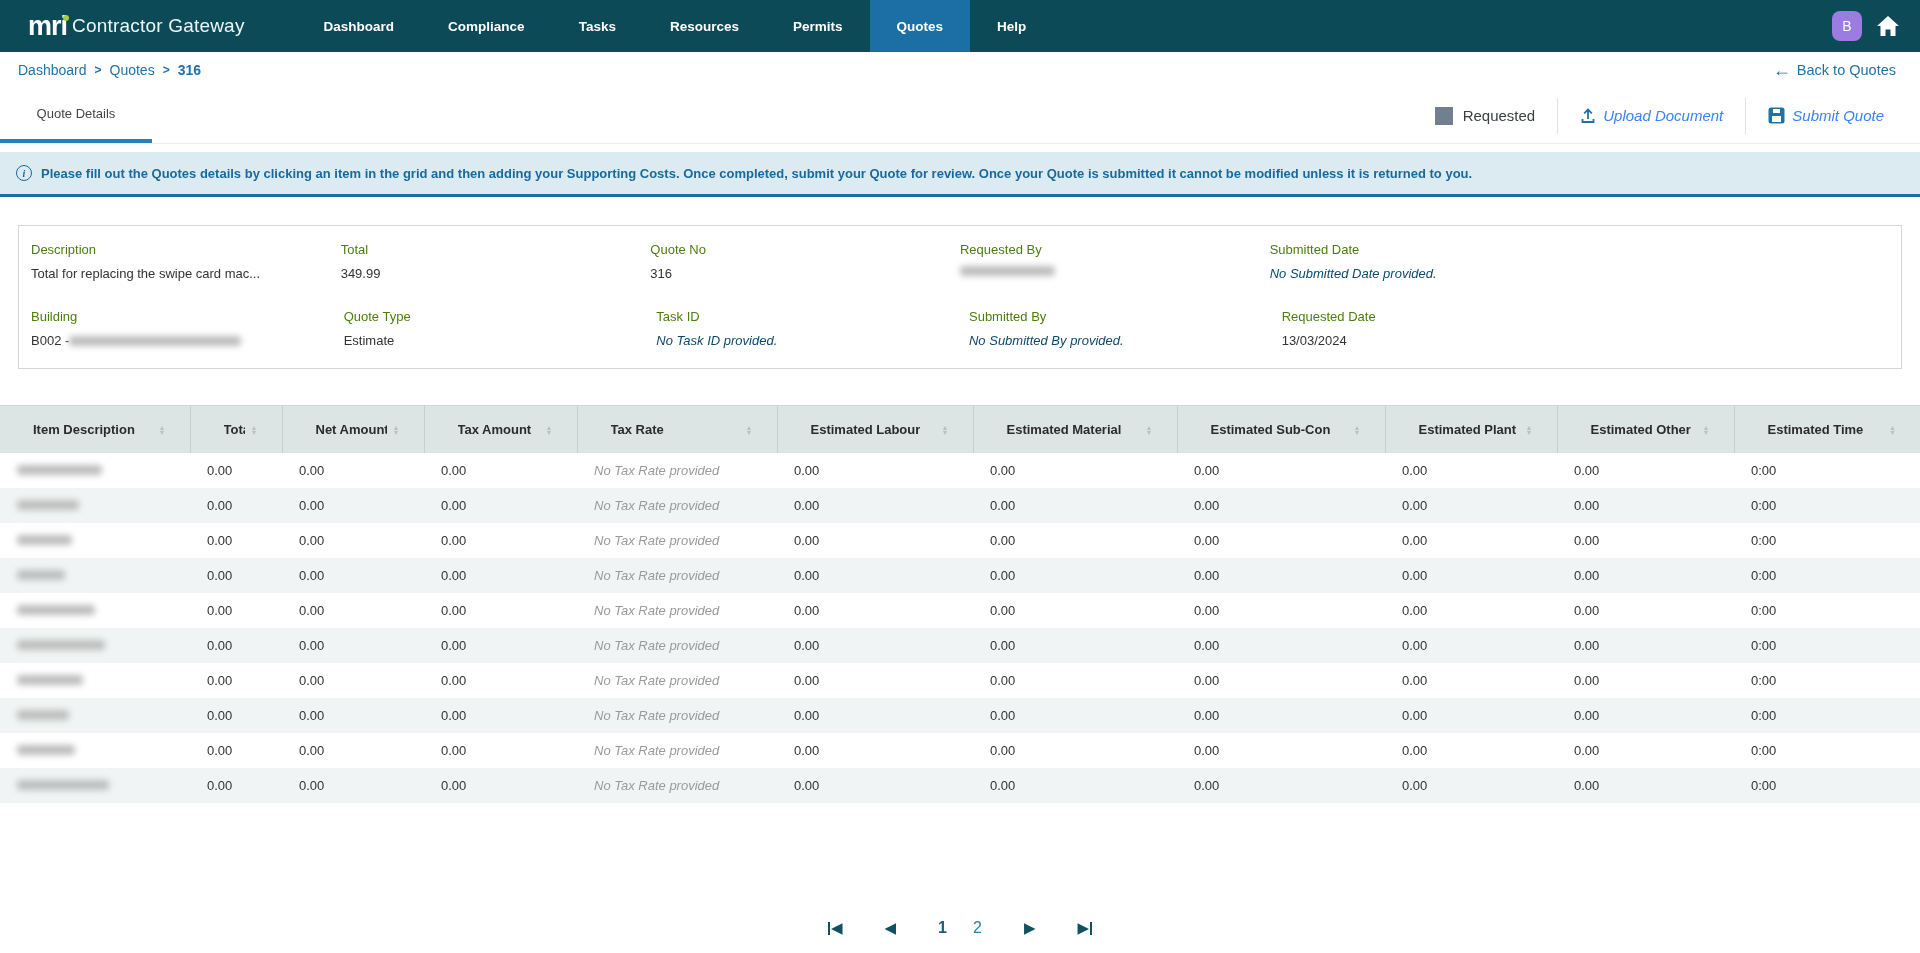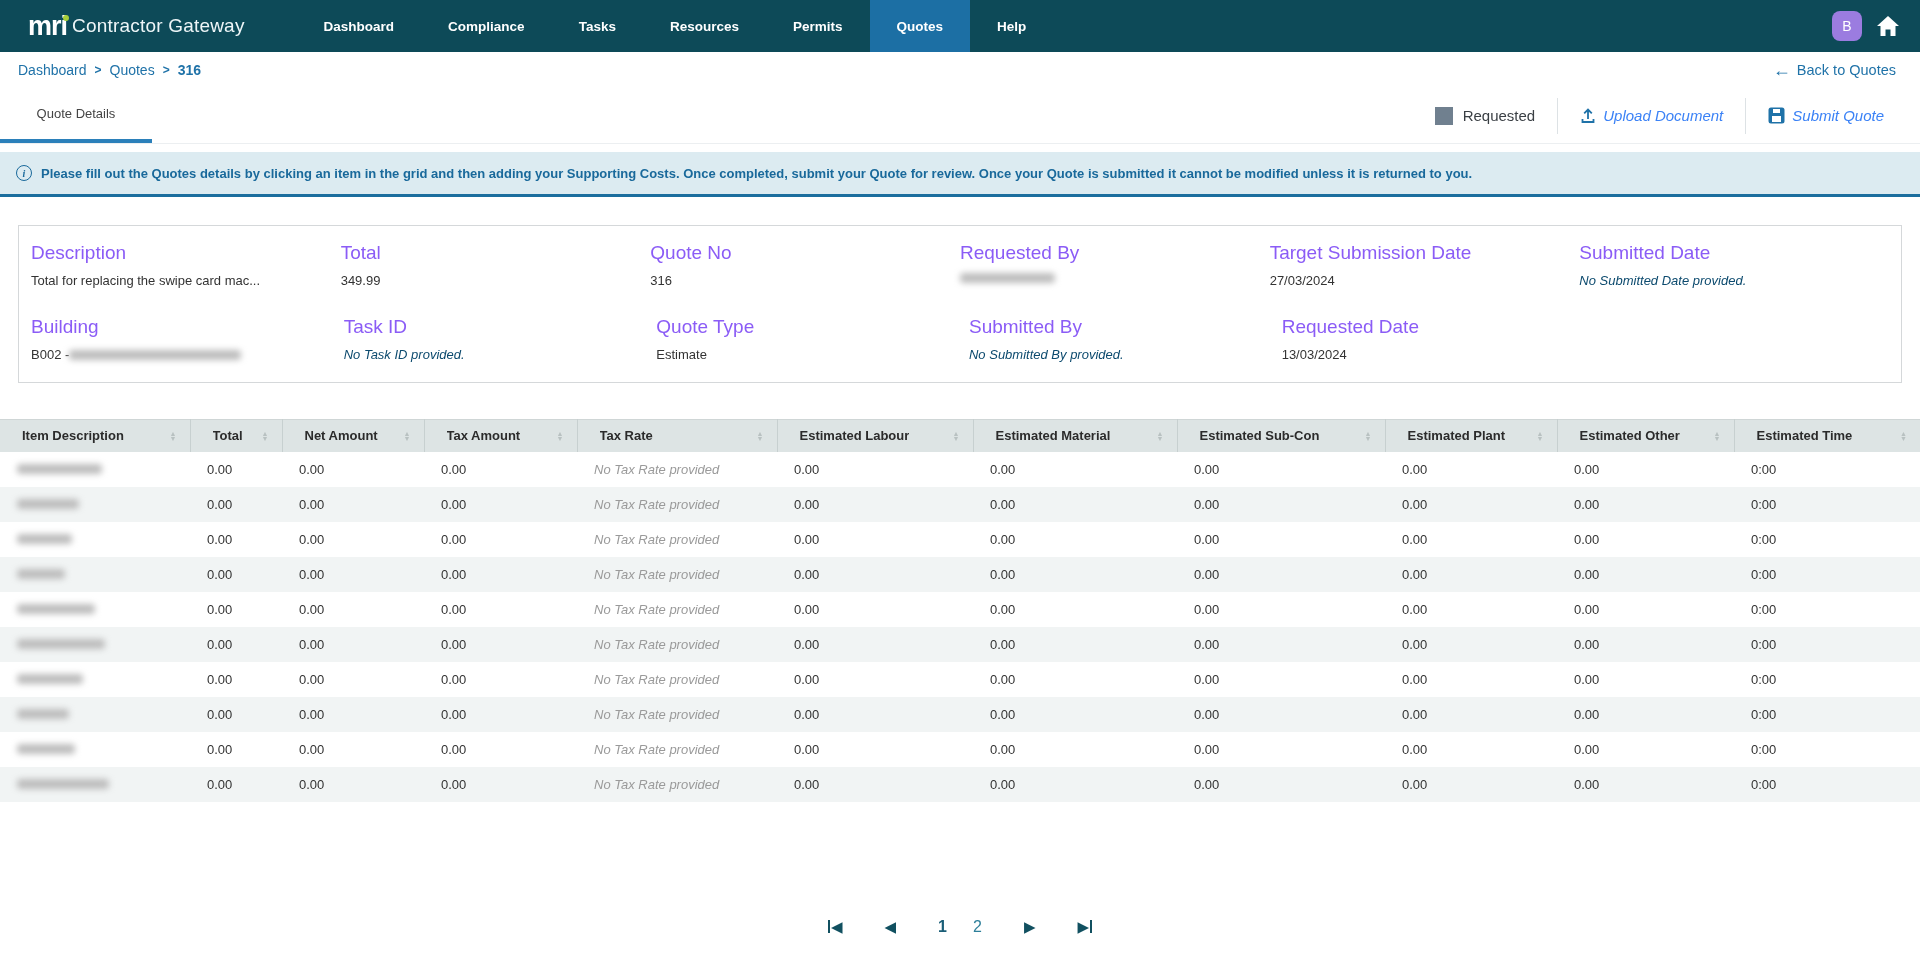--- a/index.html
+++ b/index.html
@@ -44,30 +44,30 @@
     display:flex; align-items:center; padding:0 16px; gap:9px; }
   .banner-text { color:#19699b; font-size:13px; font-weight:bold; }
   .info-icon { width:16px; height:16px; border:1.5px solid #19699b; border-radius:50%; color:#19699b;
     font-size:10px; font-weight:bold; display:flex; align-items:center; justify-content:center; flex:0 0 auto;
     font-family:"Liberation Serif","DejaVu Serif",serif; font-style:italic; }
 
   
   .details-card { margin:28px 18px 0; border:1px solid #d5d8da; padding:16px 12px 20px; }
   .d-row { display:grid; grid-template-columns:repeat(6,1fr); }
   .d-row + .d-row { margin-top:28px;gap:18px; }
-  .f-label { font-size:19px; color:#8b5cf6; }
+  .f-label { font-size:13px; color:#4d7c0f; }
   .f-value { font-size:13px; color:#333; margin-top:9px; display:flex; align-items:center; }
   .f-value.placeholder { color:#0c4a6e; font-style:italic; }
   .blur { display:inline-block; height:10px; border-radius:4px; background:#bdbdbd; filter:blur(3px); }
 
   
   .grid-wrap { margin-top:36px; }
   table.grid { width:1920px; border-collapse:collapse; table-layout:fixed; }
   thead th { background:#dde4e4; height:32px; border-right:1px solid #c7d0d0; border-top:1px solid #cfd6d6;
-    padding:5px; font-size:13px; color:#2b2b2b; text-align:left; cursor:pointer; }
+    padding:16px; font-size:13px; color:#2b2b2b; text-align:left; cursor:pointer; }
   thead th:last-child { border-right:none; }
   .th-inner { display:flex; align-items:center; padding:0 8px 0 17px; }
   .th-label { font-weight:bold; white-space:nowrap; overflow:hidden; }
   .sort { margin-left:auto; display:flex; flex-direction:column; line-height:5px; color:#b8c1c1; font-size:7px; padding-left:6px; }
   tbody td { height:35px; font-size:13px; color:#333; padding:0 8px 0 17px; white-space:nowrap; overflow:hidden; }
   tbody tr:nth-child(even) { background:#f1f4f4; }
   td.placeholder { color:#9a9a9a; font-style:italic; }
 
   
   .pager { margin-top:116px; display:flex; align-items:center; justify-content:center; gap:42px; }
@@ -165,43 +165,39 @@
         <div class="f-label">Quote No</div>
         <div class="f-value">316</div>
       </div>
       <div class="field">
         <div class="f-label">Requested By</div>
         <div class="f-value">
           <span class="blur" style="width: 95px;"></span>
         </div>
       </div>
       <div class="field">
-        <div class="f-label">Target Submission Date</div>
-        <div class="f-value">27/03/2024</div>
-      </div>
-      <div class="field">
         <div class="f-label">Submitted Date</div>
         <div class="f-value placeholder">No Submitted Date provided.</div>
       </div>
     </div>
   <div class="d-row" id="drow2">
       <div class="field">
         <div class="f-label">Building</div>
         <div class="f-value">
           <span>B002 - </span>
           <span class="blur" style="width: 172px;"></span>
         </div>
       </div>
       <div class="field">
+        <div class="f-label">Quote Type</div>
+        <div class="f-value">Estimate</div>
+      </div>
+      <div class="field">
         <div class="f-label">Task ID</div>
         <div class="f-value placeholder">No Task ID provided.</div>
-      </div>
-      <div class="field">
-        <div class="f-label">Quote Type</div>
-        <div class="f-value">Estimate</div>
       </div>
       <div class="field">
         <div class="f-label">Submitted By</div>
         <div class="f-value placeholder">No Submitted By provided.</div>
       </div>
       <div class="field">
         <div class="f-label">Requested Date</div>
         <div class="f-value">13/03/2024</div>
       </div>
       <div class="field"></div>

